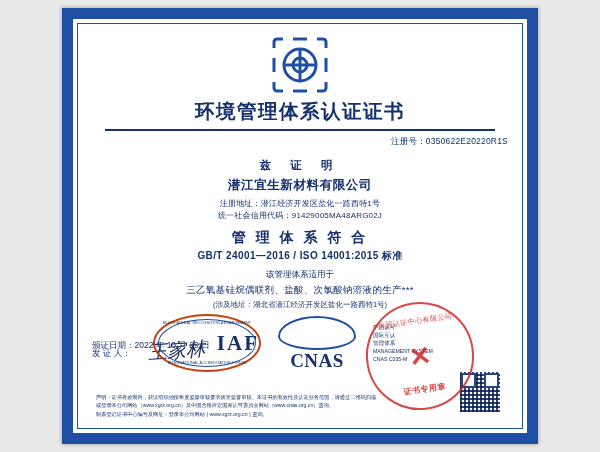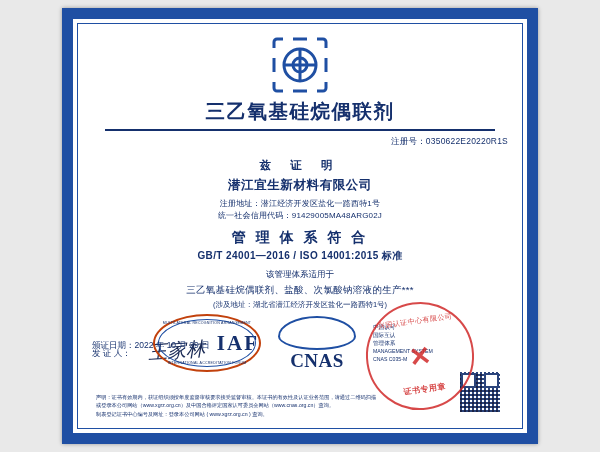--- a/index.html
+++ b/index.html
@@ -295,21 +295,21 @@
           <rect x="47" y="36" width="10" height="10" fill="#ffffff"></rect>
           <rect x="12" y="1" width="10" height="10" fill="#ffffff"></rect>
           <rect x="36" y="1" width="10" height="10" fill="#ffffff"></rect>
           <rect x="12" y="47" width="10" height="10" fill="#ffffff"></rect>
           <rect x="36" y="47" width="10" height="10" fill="#ffffff"></rect>
           <path d="M29 13 L29 45" stroke="#1f4fa3" stroke-width="3"></path>
           <path d="M13 29 L45 29" stroke="#1f4fa3" stroke-width="3"></path>
         </svg>
       </div>
 
-      <div class="title">三乙氧基硅烷偶联剂</div>
+      <div class="title">环境管理体系认证证书</div>
       <div class="title-rule"></div>
 
       <div class="regno">
         <span>注册号：</span><span>0350622E20220R1S</span>
       </div>
 
       <div class="zheng">兹    证    明</div>
       <div class="company">潜江宜生新材料有限公司</div>
 
       <div class="small">

